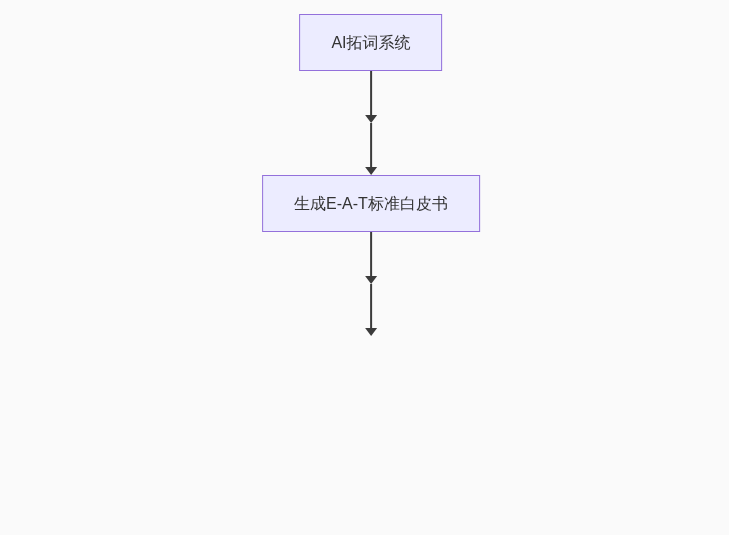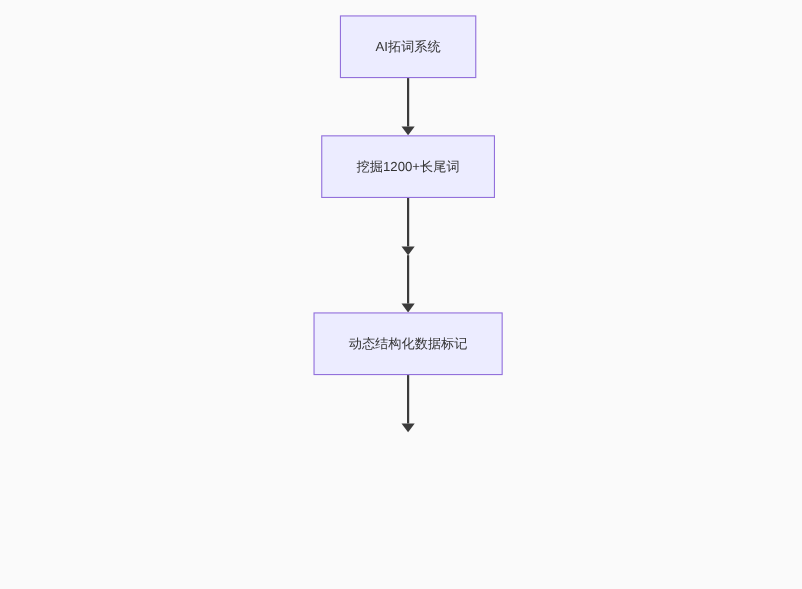--- a/index.html
+++ b/index.html
@@ -26,21 +26,21 @@
     left: 371px;
     transform: translateX(-50%);
     display: flex;
     flex-direction: column;
     align-items: center;
   }
   .node {
     background: var(--node-fill);
     border: 1px solid var(--node-border);
     color: var(--text-color);
-    font-size: 12px;
+    font-size: 16px;
     line-height: 19px;
     padding: 4px 31px;
     text-align: center;
     white-space: nowrap;
     height: 57px;
     display: flex;
     align-items: center;
     justify-content: flex-start;
   }
   .edge {
@@ -72,39 +72,36 @@
 
     <div class="node">
       <span>AI拓词系统</span>
     </div>
 
     <div class="edge">
       <div class="line"></div>
       <div class="head"></div>
     </div>
 
+
+    <div class="edge">
+      <div class="line"></div>
+      <div class="head"></div>
+    </div>
+
     <div class="node">
-      <span>挖掘1200+长尾词</span>
+      <span>生成E-A-T标准白皮书</span>
     </div>
 
     <div class="edge">
       <div class="line"></div>
       <div class="head"></div>
     </div>
 
 
     <div class="edge">
       <div class="line"></div>
       <div class="head"></div>
     </div>
 
-    <div class="node">
-      <span>动态结构化数据标记</span>
-    </div>
-
-    <div class="edge">
-      <div class="line"></div>
-      <div class="head"></div>
-    </div>
-
 
   </div>
 </div>
 
 </body></html>

